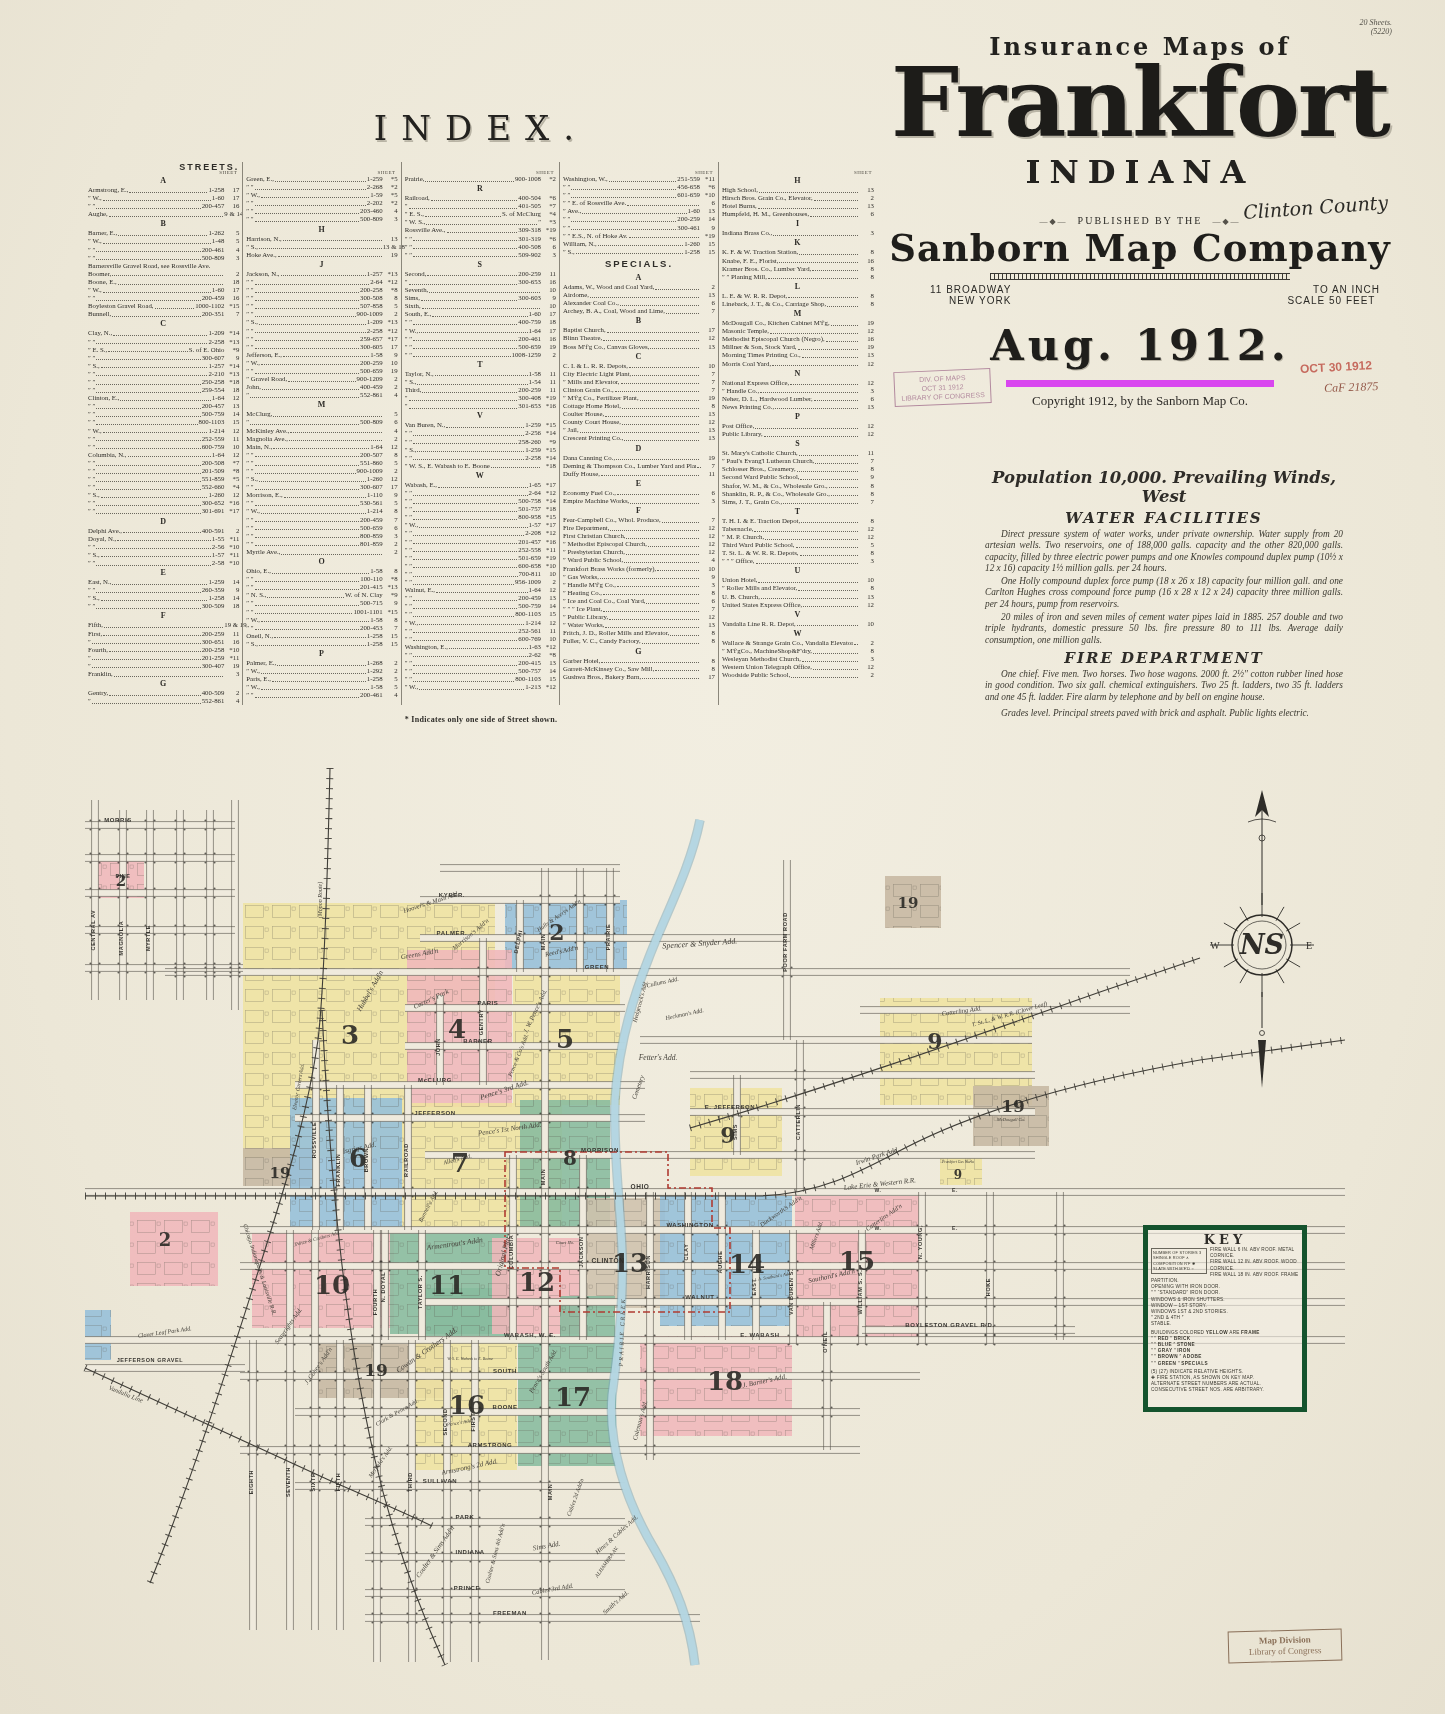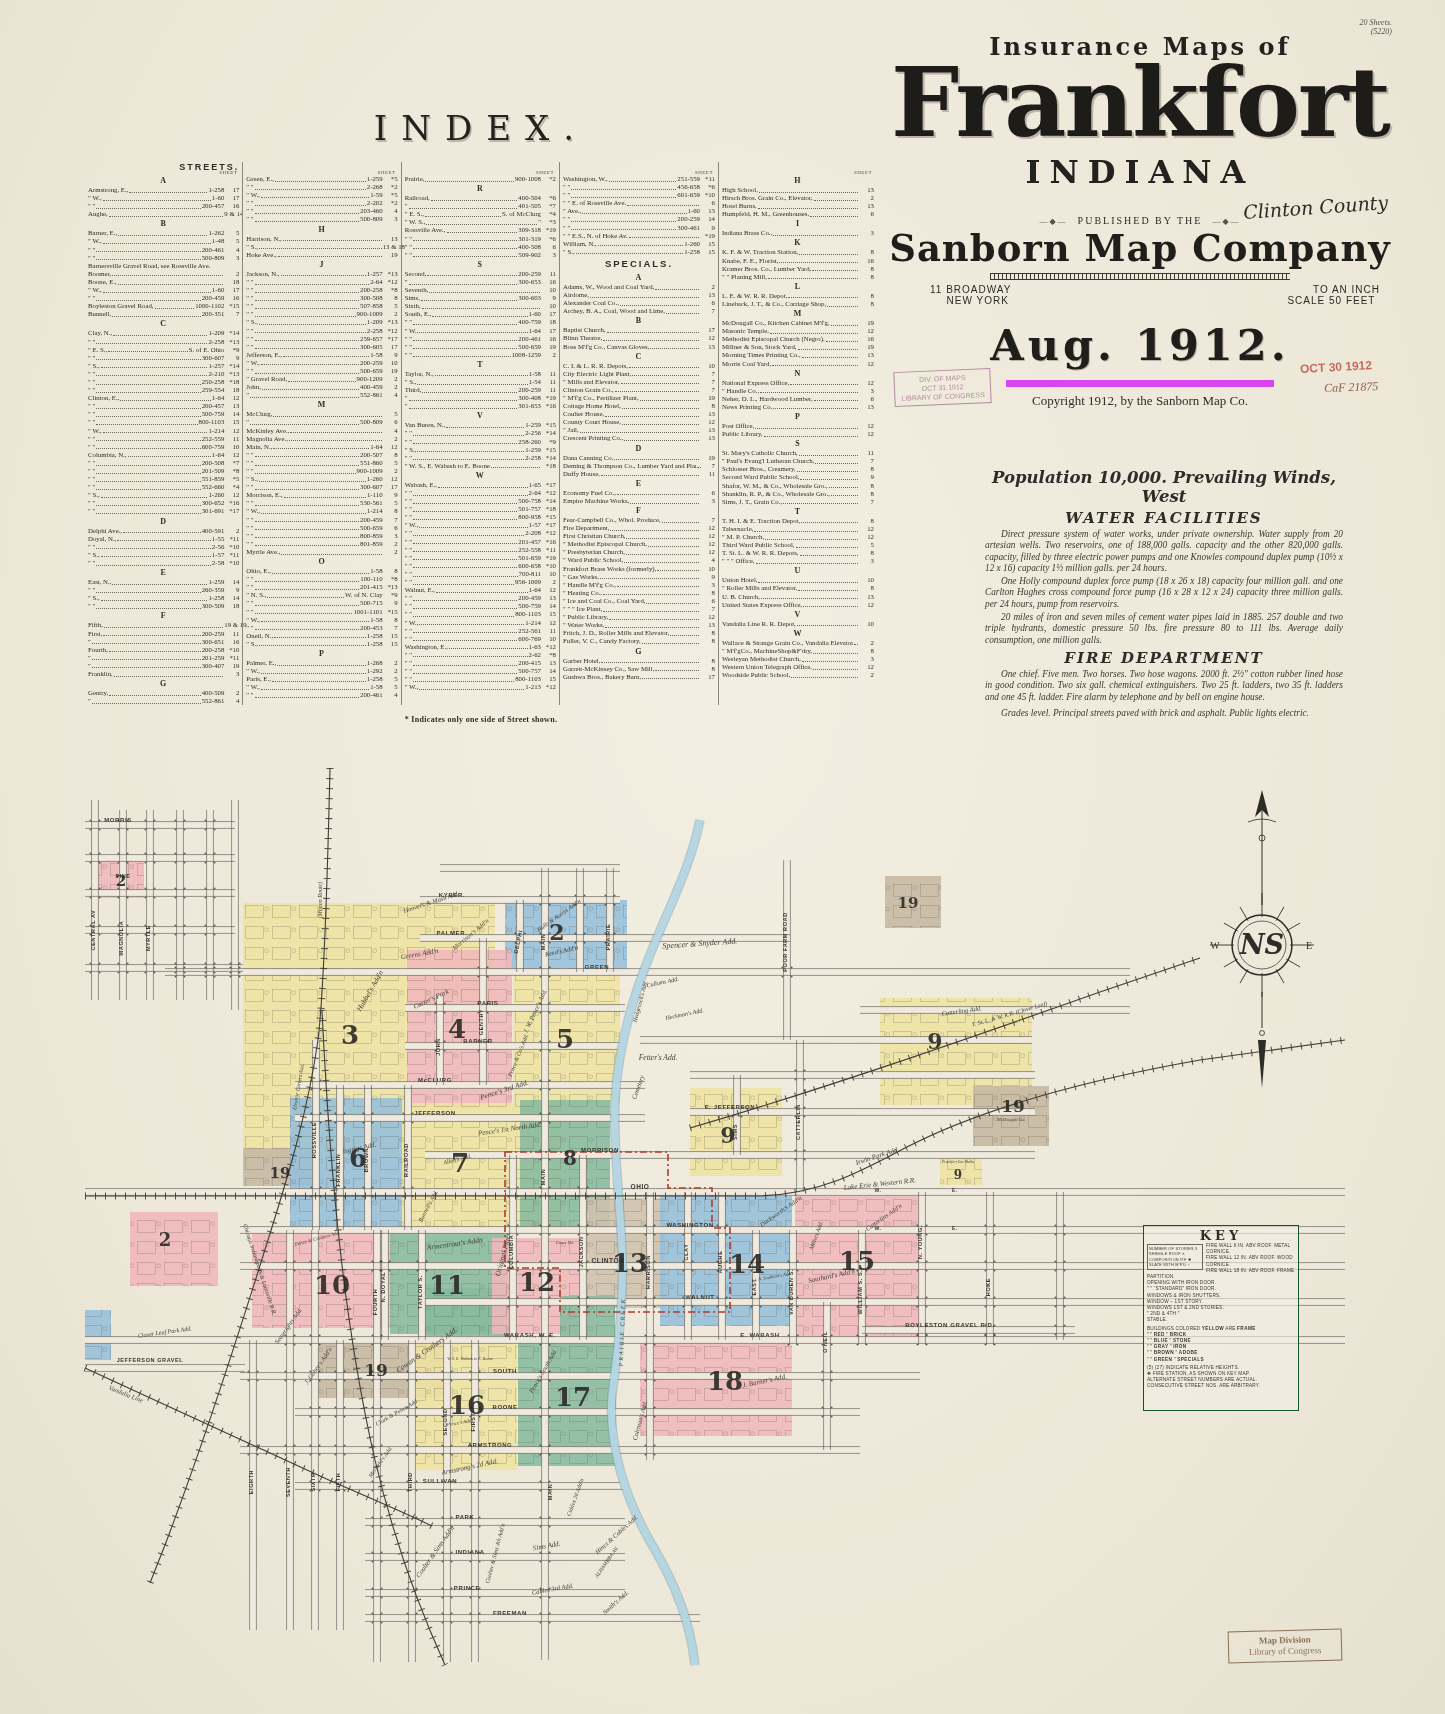--- a/index.html
+++ b/index.html
@@ -13,21 +13,21 @@
   .corner-note{position:absolute;right:8px;top:0;font-style:italic;font-size:8px;line-height:9px;text-align:right;color:#55524a}
   .t-series{font-family:"DejaVu Serif",serif;font-weight:bold;font-size:24px;letter-spacing:3px;margin-top:14px;color:#23221f}
   .t-city{font-family:"DejaVu Serif",serif;font-weight:bold;font-size:96px;line-height:96px;letter-spacing:-2px;margin-top:-6px;color:#1d1c19;text-shadow:2px 2px 0 #b9b4a5}
   .t-state{font-family:"DejaVu Serif",serif;font-weight:bold;font-size:32px;letter-spacing:9px;margin-top:2px;color:#23221f}
   .t-county{position:absolute;right:12px;top:178px;font-style:italic;font-size:19px;transform:rotate(-4deg);color:#2b2a26;font-family:"DejaVu Serif",serif}
   .t-pub{font-size:10px;letter-spacing:2px;margin-top:24px;color:#2b2a26}
   .t-pub:before,.t-pub:after{content:"\2014\25C6\2014";font-size:8px;color:#55524a;margin:0 10px}
   .t-publisher{font-family:"DejaVu Serif",serif;font-weight:bold;font-size:37px;letter-spacing:1px;margin-top:0;color:#1f1e1b}
   .t-rule{height:5px;border-top:1px solid #3a3833;border-bottom:1px solid #3a3833;width:300px;margin:3px auto 0;background:repeating-linear-gradient(90deg,#3a3833 0 1px,transparent 1px 4px)}
   .t-addr-row{display:flex;justify-content:space-between;font-family:"Liberation Sans",sans-serif;font-size:10px;letter-spacing:1px;margin-top:4px;color:#2b2a26}
-  .t-addr-left{text-align:center;margin-left:50px}
+  .t-addr-left{text-align:right;margin-left:50px}
   .t-addr-right{margin-right:20px}
   .t-date{font-family:"DejaVu Serif",serif;font-weight:bold;font-size:43px;letter-spacing:4px;margin-top:14px;color:#1f1e1b;text-shadow:1px 1px 0 #b9b4a5}
   .t-copy{font-size:13px;margin-top:10px;border-top:7px solid #d946ef;display:inline-block;padding:6px 26px 0}
   .stamp-red{position:absolute;right:28px;top:342px;color:#c0564a;font-family:"Liberation Sans",sans-serif;font-weight:bold;font-size:12px;transform:rotate(-3deg);opacity:.85}
   .stamp-call{position:absolute;right:22px;top:362px;color:#8b4a3a;font-style:italic;font-size:12px;transform:rotate(-2deg);opacity:.9}
   .stamp-lc{position:absolute;left:14px;top:352px;border:1.5px solid #a4728f;color:#a4728f;font-family:"Liberation Sans",sans-serif;font-size:7px;line-height:9px;padding:3px 6px;transform:rotate(-2.5deg);opacity:.8;text-align:center}
 
   
   #index-wrap{left:85px;top:108px;width:792px}
   #index-title{text-align:center;font-family:"DejaVu Serif",serif;font-weight:normal;font-size:34px;letter-spacing:14px;color:#23221f;text-shadow:1.5px 1.5px 0 #b9b4a5}
@@ -49,21 +49,21 @@
   #index-foot{text-align:center;font-size:8px;font-weight:bold;margin-top:10px;letter-spacing:.3px}
 
   
   #info-block{left:985px;top:468px;width:358px;font-style:italic}
   .inf-pop{text-align:center;font-size:16.5px;font-weight:bold;font-family:"DejaVu Serif",serif}
   .inf-h{text-align:center;font-size:15px;letter-spacing:2px;font-weight:bold;font-family:"DejaVu Serif",serif;margin-top:3px}
   .inf-p{font-size:9.3px;line-height:11.3px;text-align:justify;text-indent:16px;margin:2px 0;color:#3a382f}
   .inf-grades{font-size:9.3px;line-height:11.3px;text-indent:16px;margin-top:5px;color:#3a382f}
 
   
-  #key-box{left:1143px;top:1225px;width:148px;border:1px solid #14532d;padding:2px 3px 20px;background:rgba(243,239,228,.6)}
+  #key-box{left:1143px;top:1225px;width:148px;border:5px solid #14532d;padding:2px 3px 13px;background:rgba(243,239,228,.6)}
   #key-box .k-title{text-align:center;font-family:"DejaVu Serif",serif;font-weight:bold;font-size:13px;letter-spacing:4px}
   .k-line{font-family:"Liberation Sans",sans-serif;font-size:4.7px;line-height:6.2px;color:#3a382f;letter-spacing:.2px}
   .k-mini{float:left;width:52px;border:.5px solid #6a675d;padding:1px;margin:1px 3px 1px 0}
   .k-mini .k-line{font-size:3.9px;line-height:5.4px}
   .k-colors{clear:both;margin-top:2px}
   .k-colors .k-line b{letter-spacing:.4px}
   .k-foot{margin-top:2px}
 
   
   #lc-stamp{left:1228px;top:1630px;width:108px;border:1.5px solid #7a5c44;color:#7a5c44;text-align:center;

